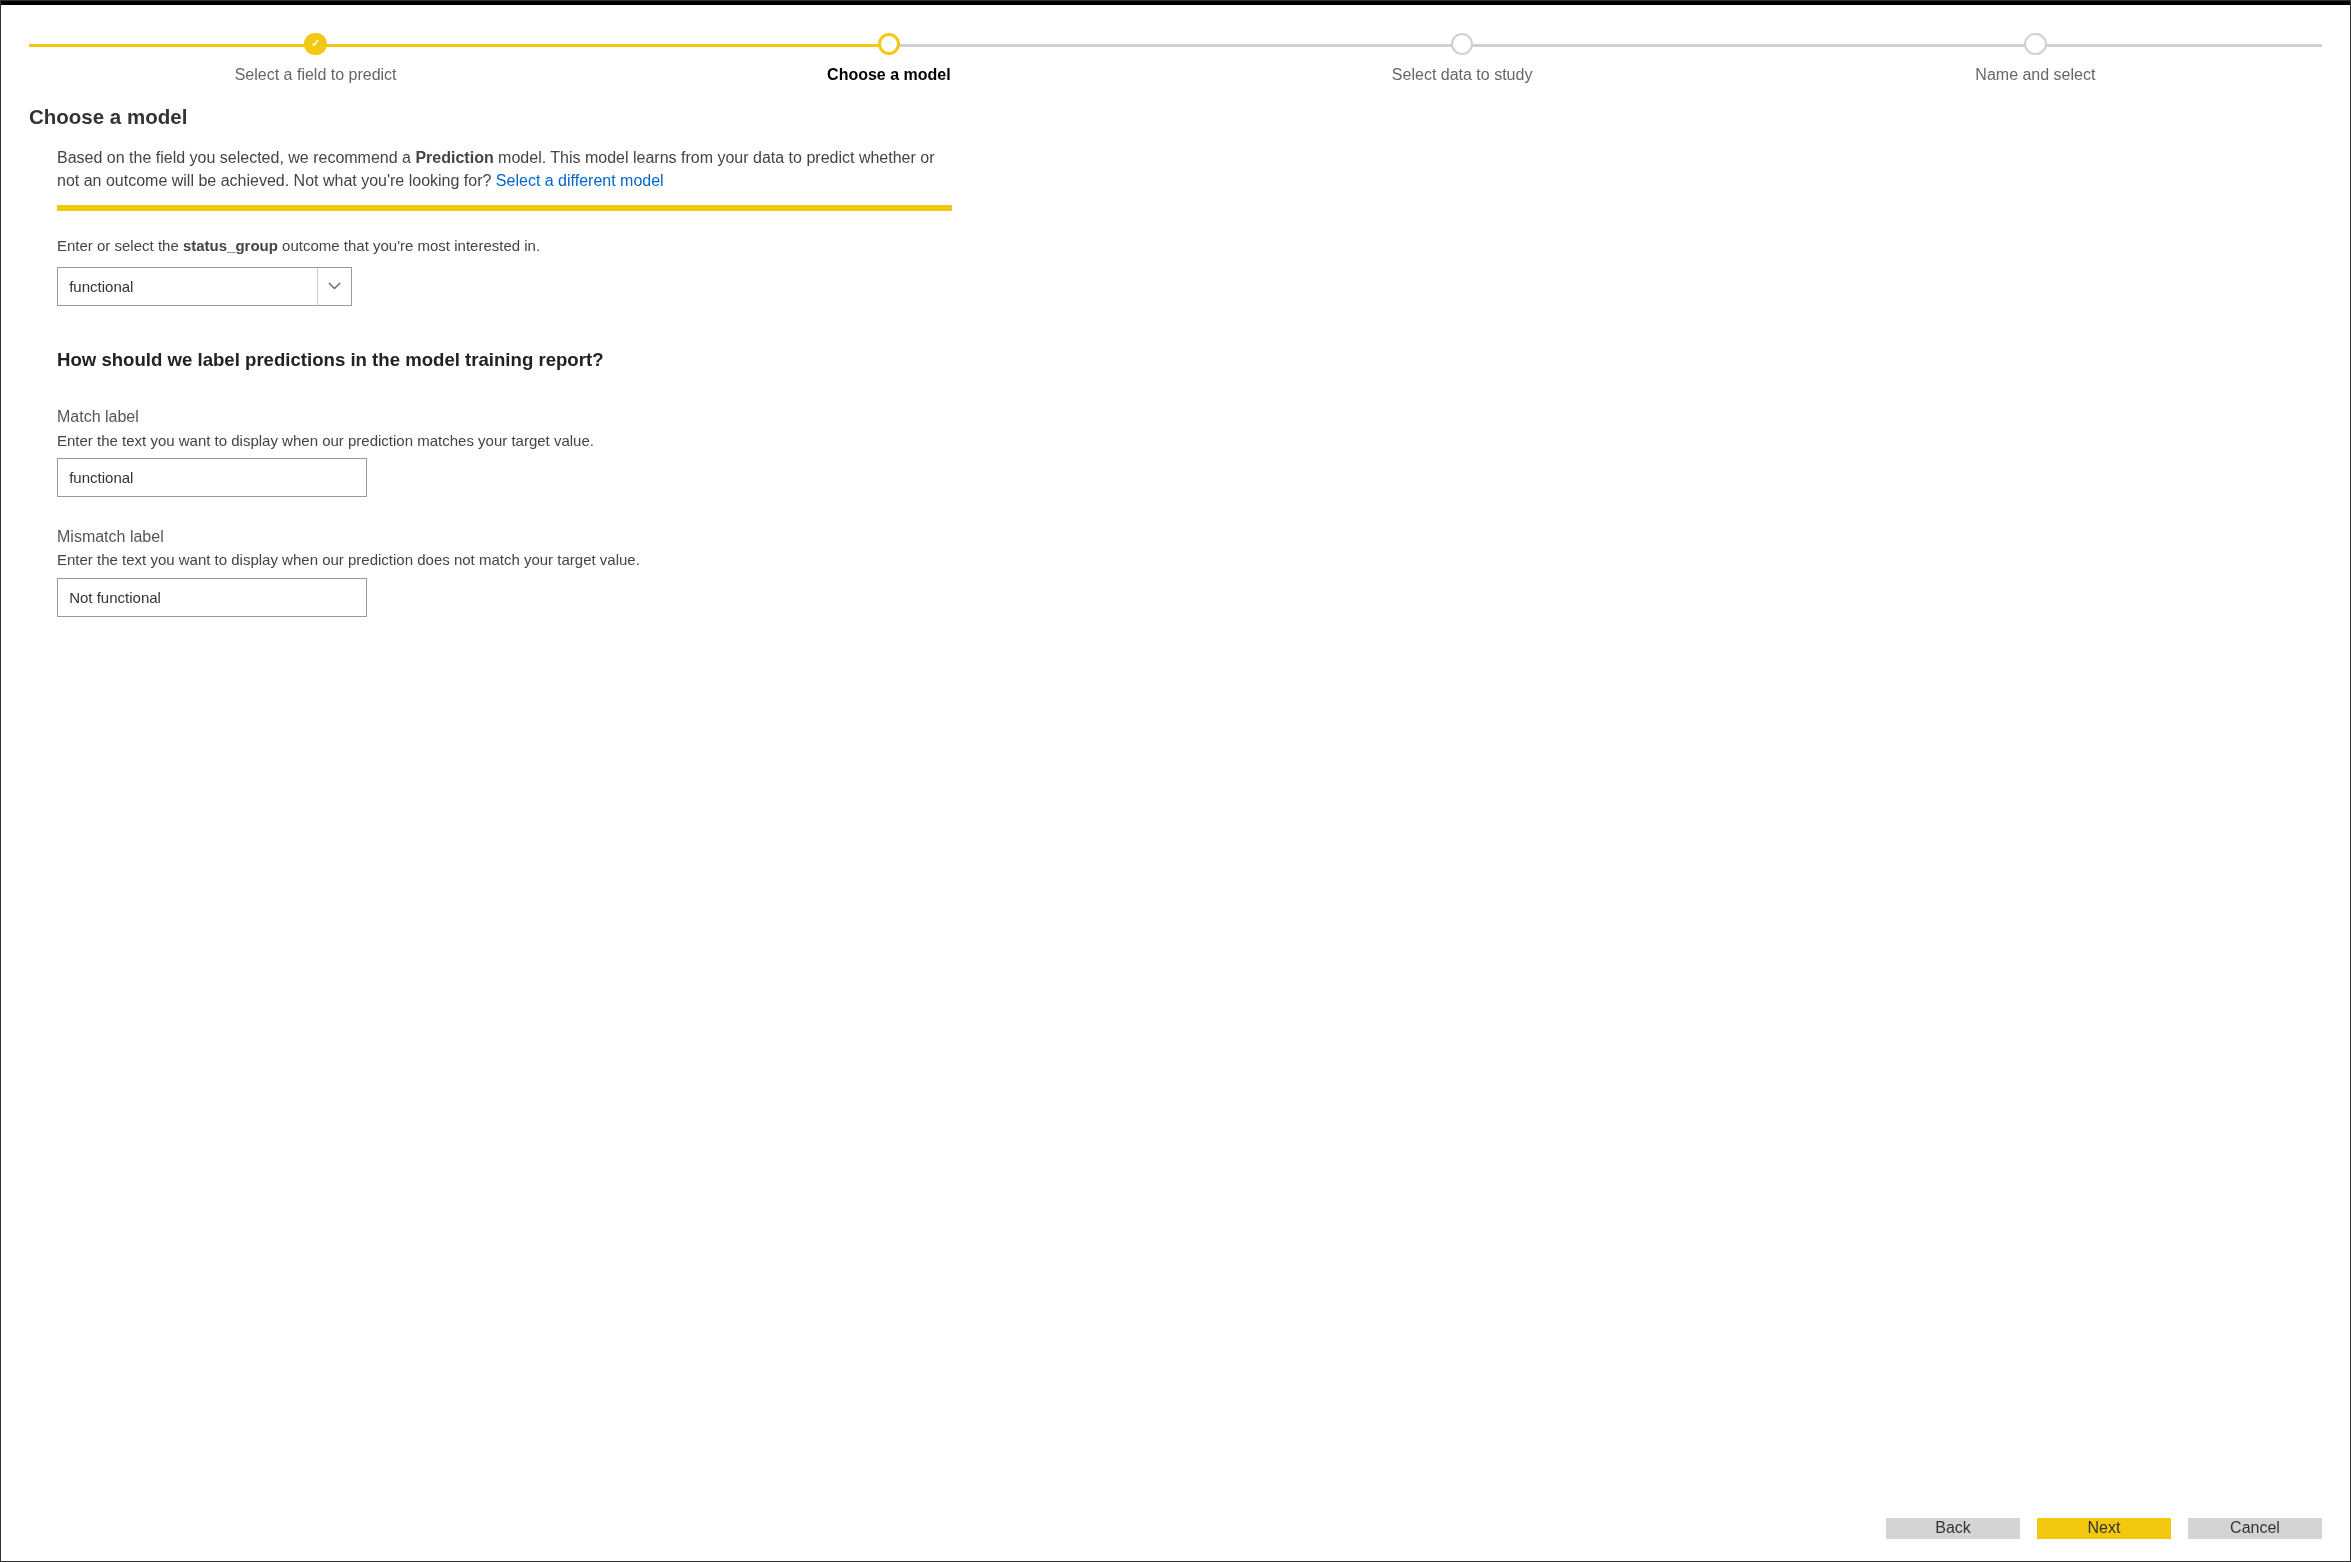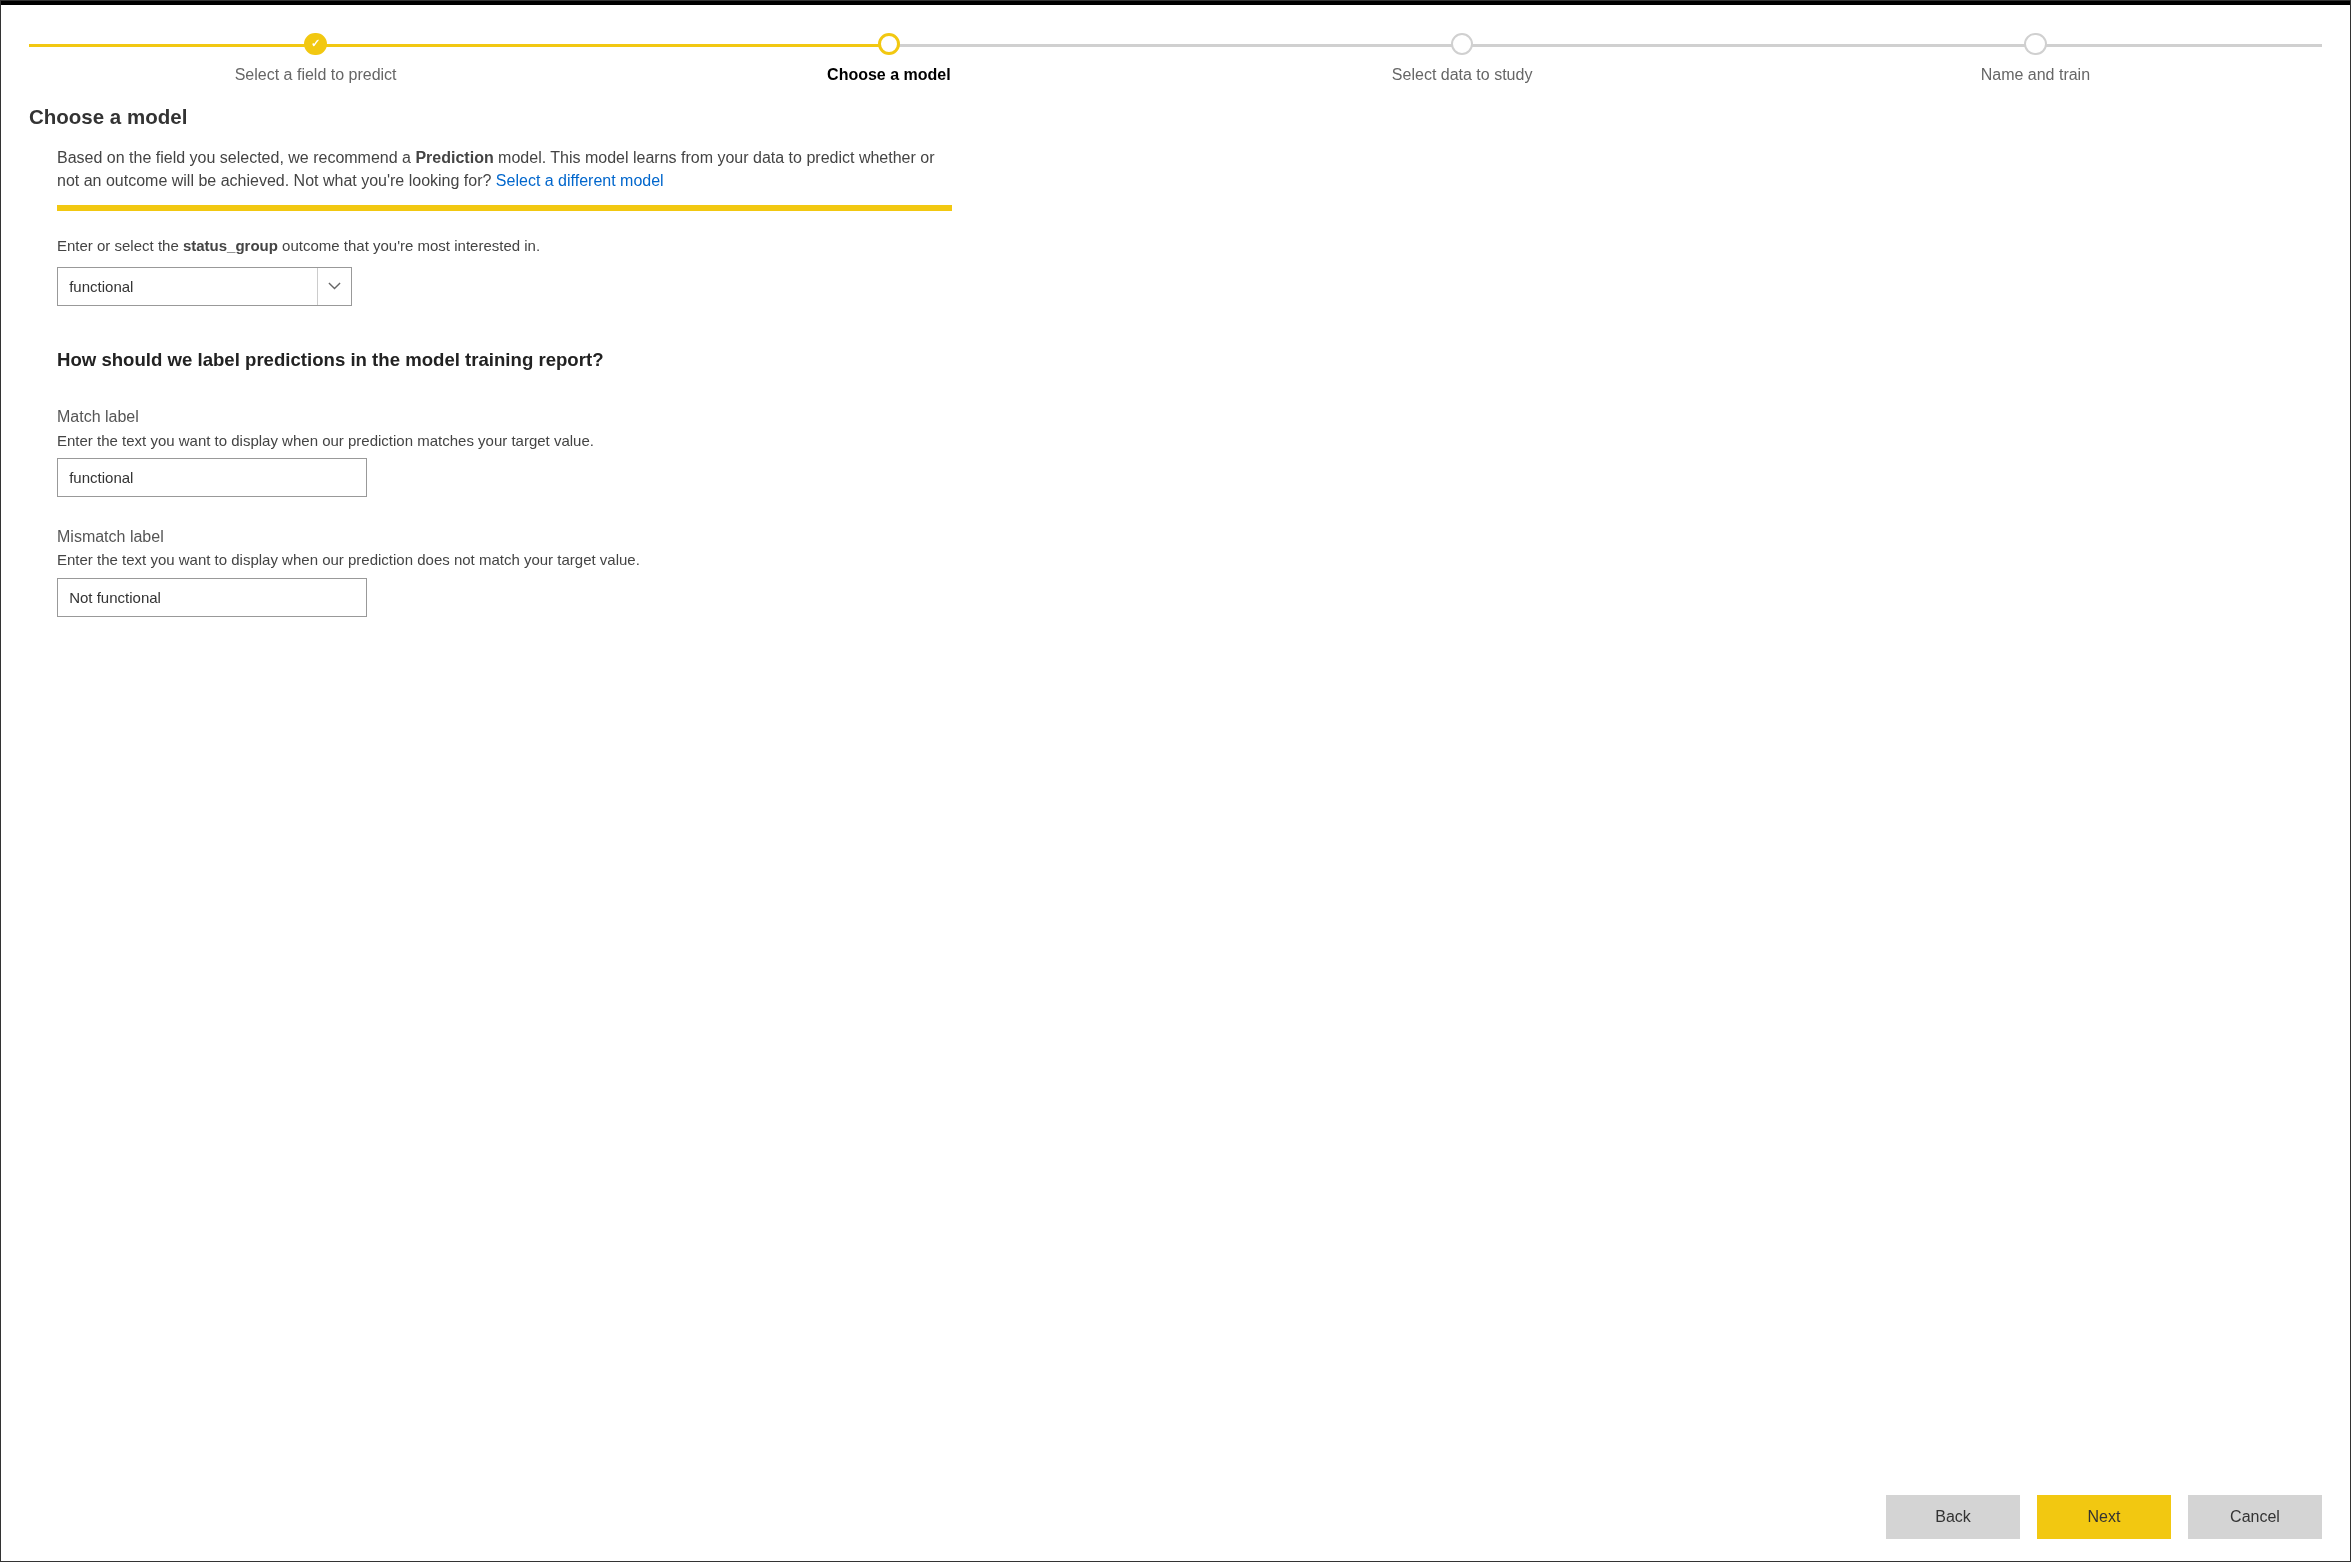--- a/index.html
+++ b/index.html
@@ -215,21 +215,21 @@
       height: 22.4px;
     }
     .footer {
       display: flex;
       justify-content: flex-end;
       gap: 17px;
       padding: 18.6px 28px 22.4px 28px;
     }
     .btn {
       min-width: 134px;
-      height: 44px;
+      height: 21px;
       border: none;
       font-size: 16px;
       font-family: inherit;
       cursor: pointer;
       color: #333;
     }
     .btn-secondary {
       background: #d4d4d4;
     }
     .btn-primary {
@@ -257,21 +257,21 @@
     <div class="step-label current">Choose a model</div>
   </div>
 
   <div class="step">
     <div class="step-circle"></div>
     <div class="step-label">Select data to study</div>
   </div>
 
   <div class="step">
     <div class="step-circle"></div>
-    <div class="step-label">Name and train</div>
+    <div class="step-label">Name and select</div>
   </div>
 </div>
 
 <h1 class="page-title">Choose a model</h1>
 
 <div class="content">
   <p class="intro-text">
     <span>Based on the field you selected, we recommend a </span><span class="bold">Prediction</span><span> model. This model learns from your data to predict whether or not an outcome will be achieved. Not what you're looking for? </span><a href="#">Select a different model</a>
   </p>
 

